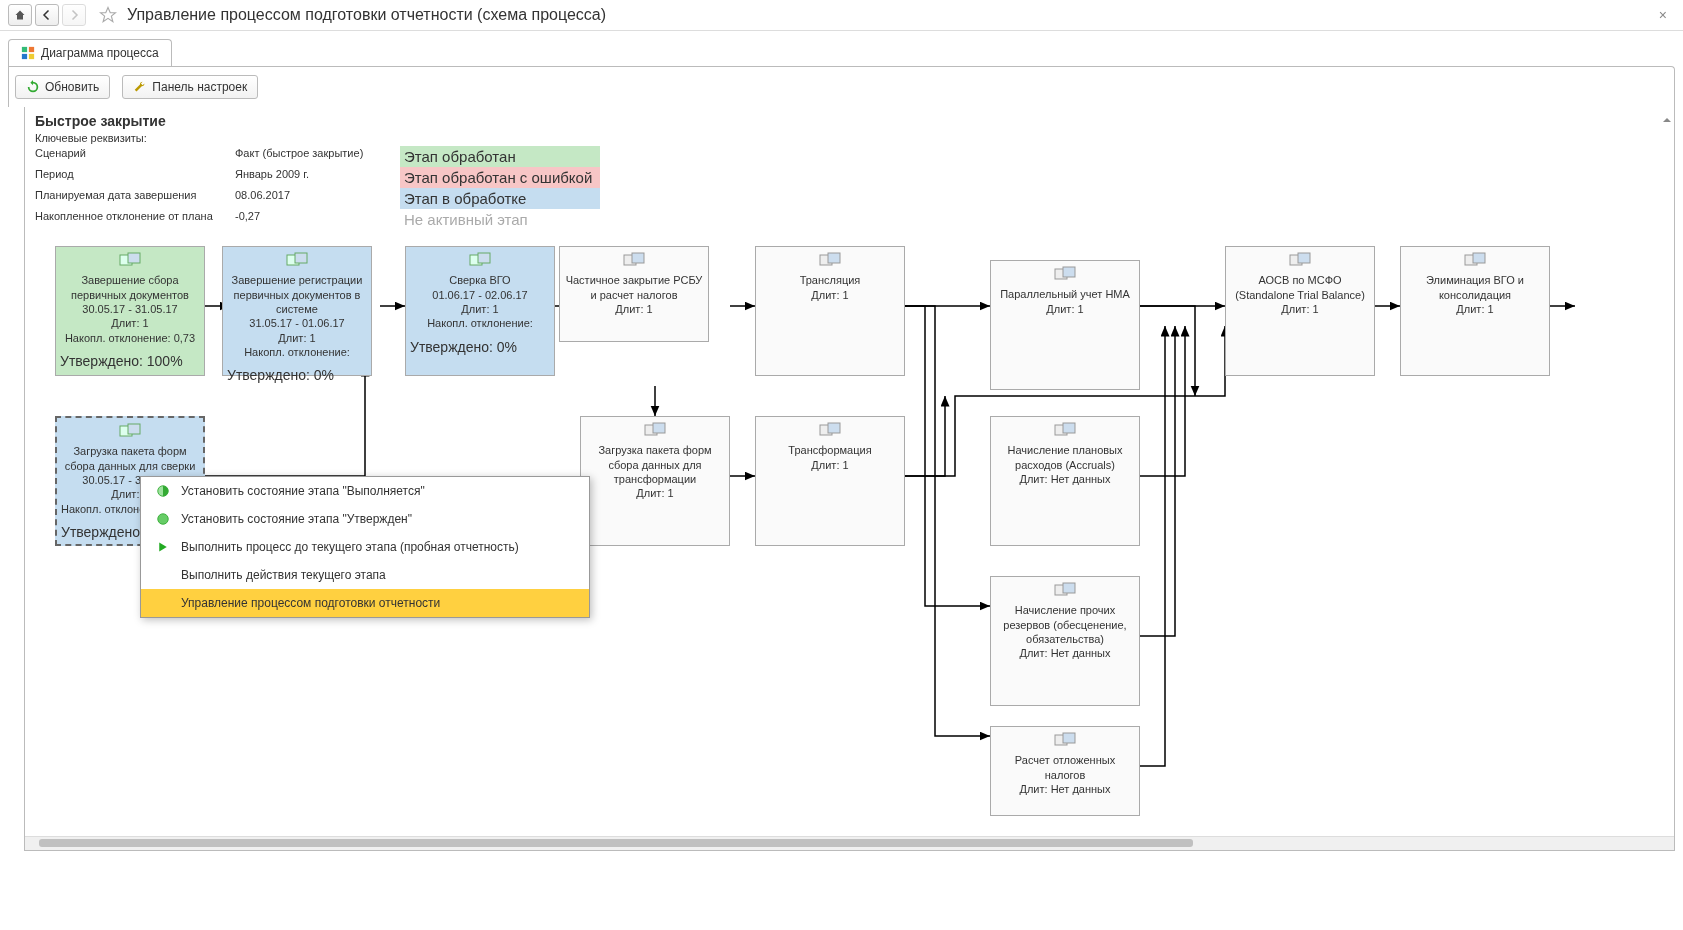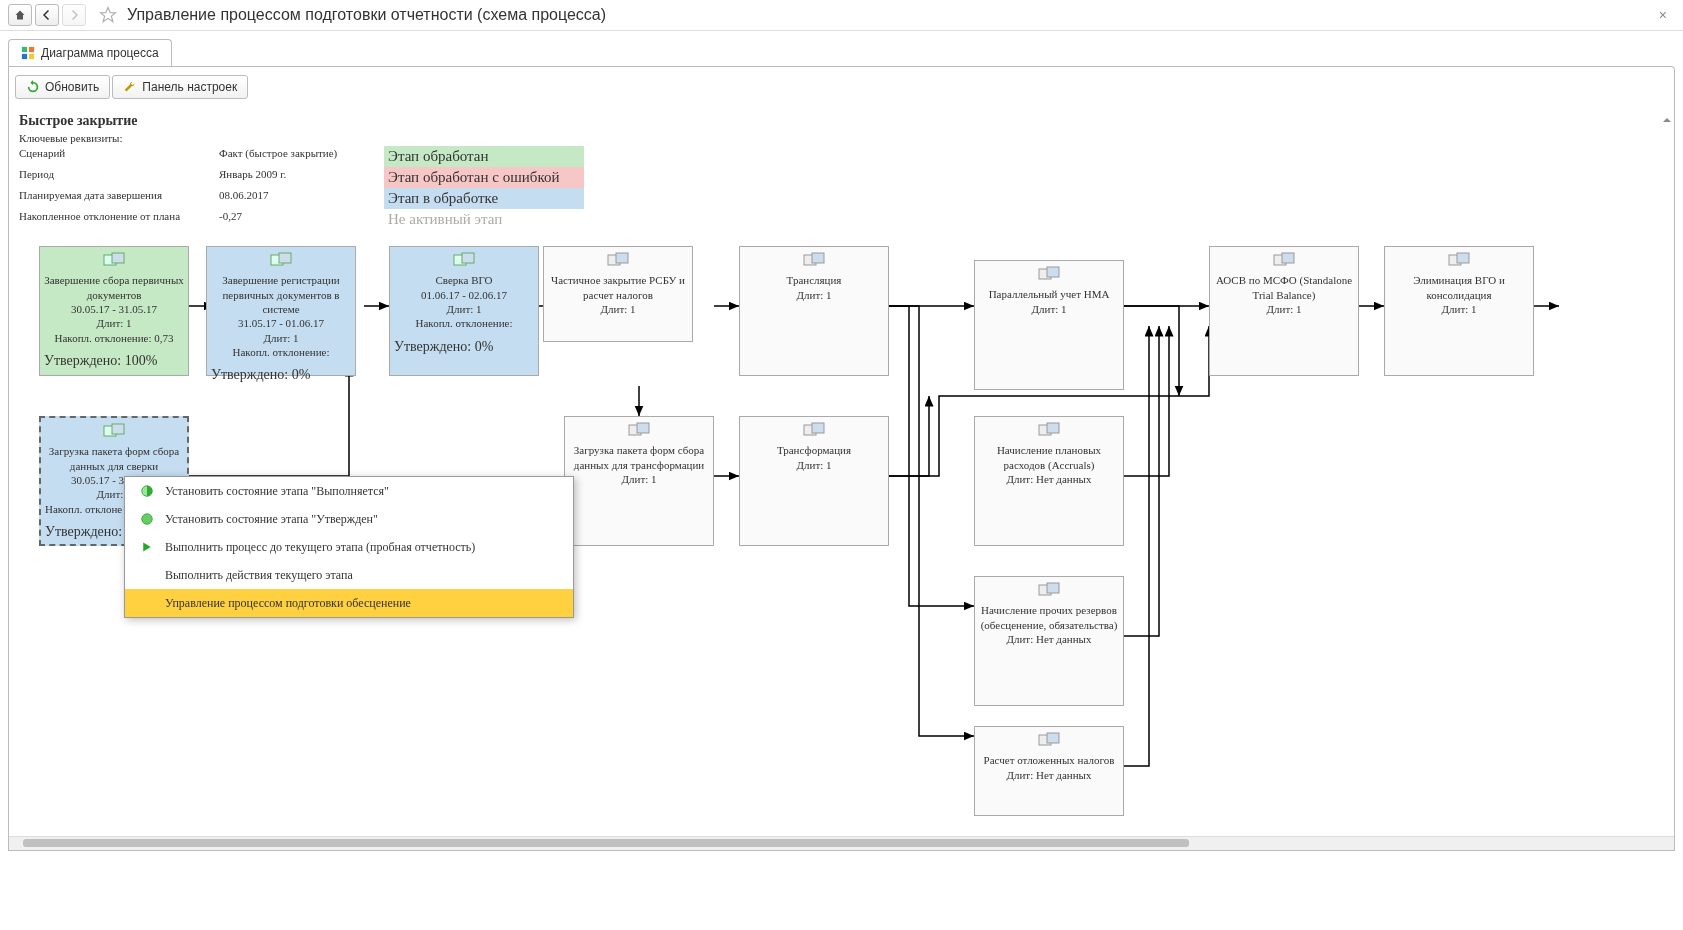--- a/index.html
+++ b/index.html
@@ -10,24 +10,24 @@
 .nav-btn svg { width: 12px; height: 12px; }
 .star-btn { width: 22px; height: 22px; margin: 0 8px; display: flex; align-items: center; justify-content: center; cursor: pointer; }
 .window-title { font-size: 16px; font-weight: normal; }
 .close-x { margin-left: auto; font-size: 14px; color: #888; cursor: pointer; padding: 0 8px; }
 
 .tab-bar { margin: 8px 8px 0 8px; }
 .tab { display: inline-flex; align-items: center; padding: 6px 12px; border: 1px solid #bbb; border-bottom: none; background: #fff; border-radius: 4px 4px 0 0; cursor: pointer; }
 .tab-icon { width: 14px; height: 14px; margin-right: 6px; }
 
 .toolbar { display: flex; margin: 0 8px; padding: 8px 6px; border: 1px solid #bbb; border-bottom: none; border-radius: 0 4px 0 0; }
-.tool-btn { display: inline-flex; align-items: center; padding: 4px 10px; border: 1px solid #bbb; background: linear-gradient(#fff,#f2f2f2); border-radius: 3px; margin-right: 2px; cursor: pointer; }
+.tool-btn { display: inline-flex; align-items: center; padding: 4px 10px; border: 1px solid #bbb; background: linear-gradient(#fff,#f2f2f2); border-radius: 3px; margin-right: 12px; cursor: pointer; }
 .tool-btn svg { width: 14px; height: 14px; margin-right: 5px; }
 
-.content-frame { margin: 0 8px 8px 8px; border: 1px solid #bbb; border-top: none; position: relative; font-family: Liberation Serif, serif; }
+.content-frame { margin: 0 8px 8px 24px; border: 1px solid #bbb; border-top: none; position: relative; }
 .content-inner { position: relative; overflow: auto; }
 .scroll-indicator-v { position: absolute; right: 2px; top: 8px; width: 10px; height: 10px; }
 .scroll-bar-h { height: 14px; background: #f0f0f0; border-top: 1px solid #ddd; position: relative; }
 .scroll-thumb-h { position: absolute; left: 14px; top: 2px; height: 8px; width: 70%; background: #c0c0c0; border-radius: 3px; }
 
 .info-header { padding: 6px 10px; }
 .info-title { font-weight: bold; font-size: 14px; margin-bottom: 2px; }
 .info-row { display: flex; font-size: 11px; line-height: 1.4; }
 .info-label-col { width: 200px; }
 .info-value-col { width: 165px; }
@@ -333,21 +333,21 @@
               </svg>
             </span>
         <span>Выполнить процесс до текущего этапа (пробная отчетность)</span>
       </div>
       <div class="context-item">
         <span class="ctx-icon blank"></span>
         <span>Выполнить действия текущего этапа</span>
       </div>
       <div class="context-item highlighted">
         <span class="ctx-icon blank"></span>
-        <span>Управление процессом подготовки обесценение</span>
+        <span>Управление процессом подготовки отчетности</span>
       </div>
     </div>
   </div>
 </div>
 <div class="scroll-bar-h">
   <div class="scroll-thumb-h"></div>
 </div>
 </div>
 
 </body></html>

